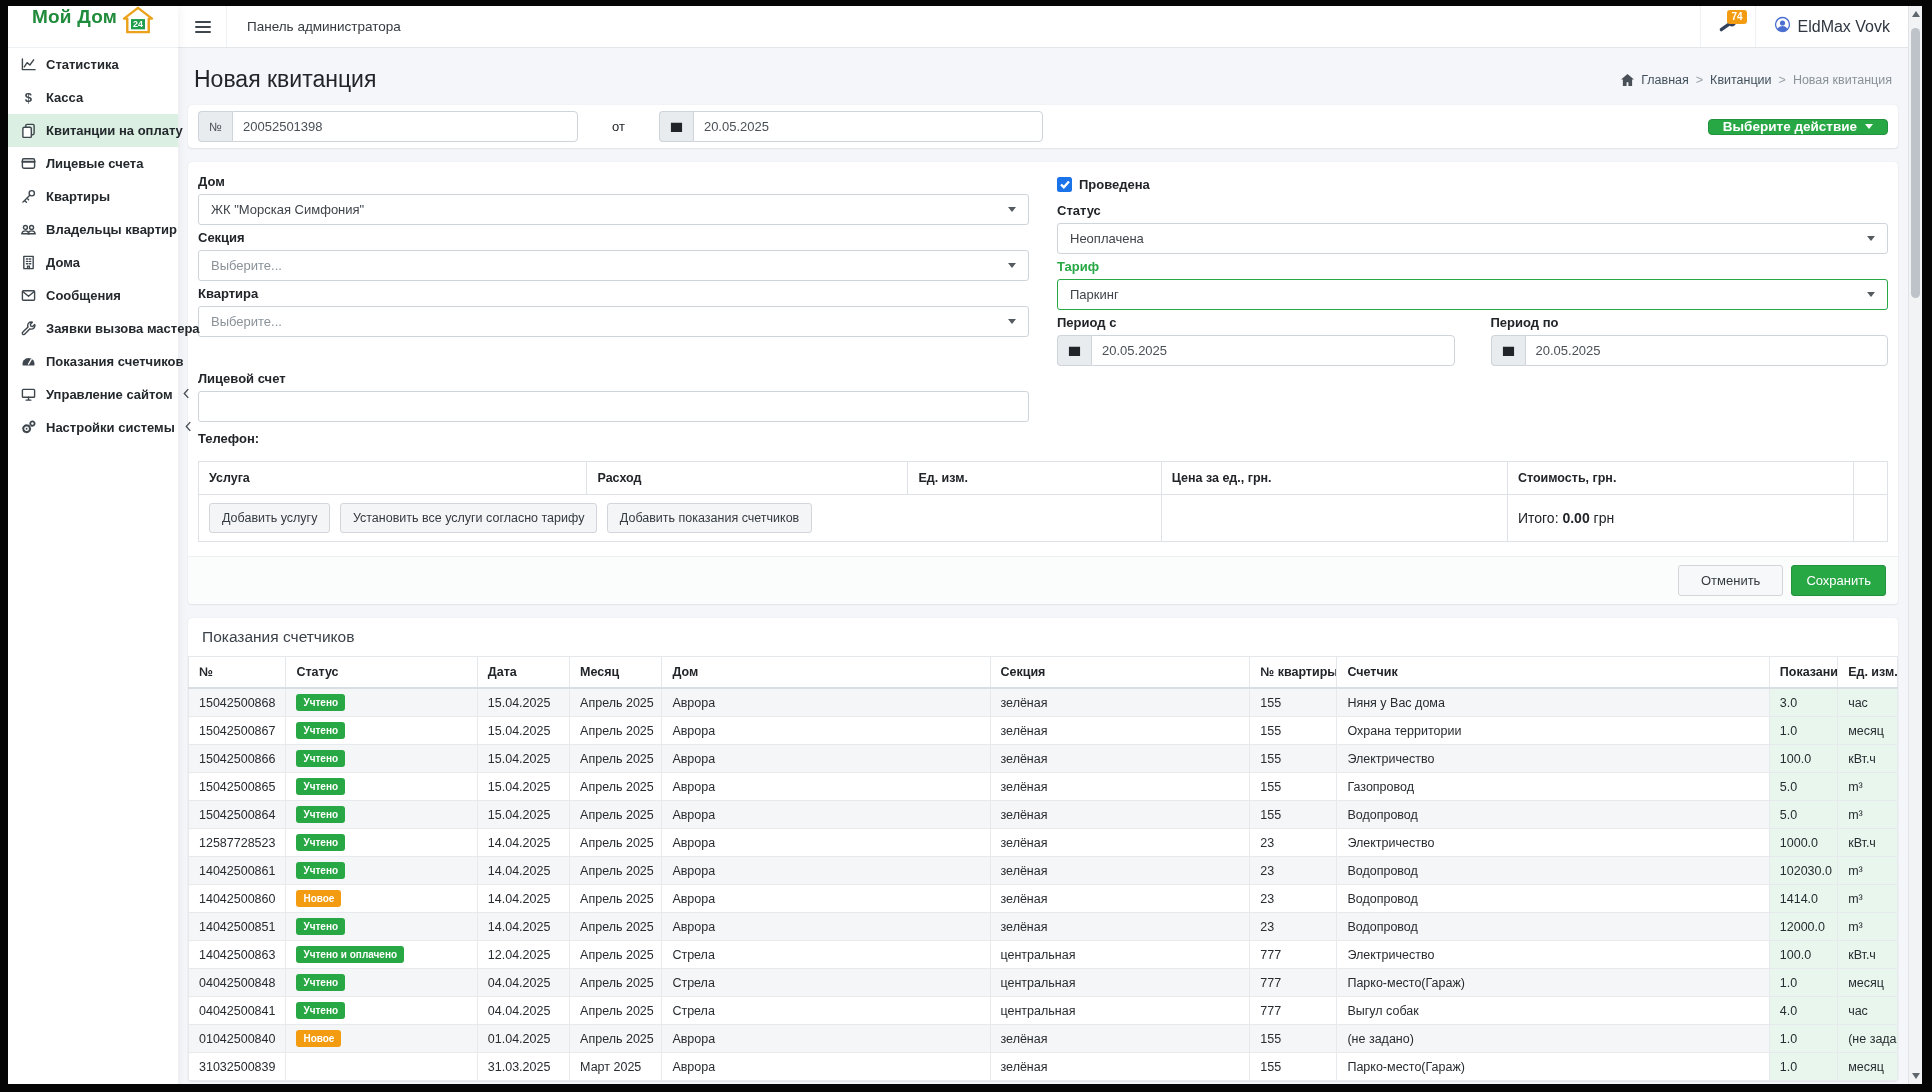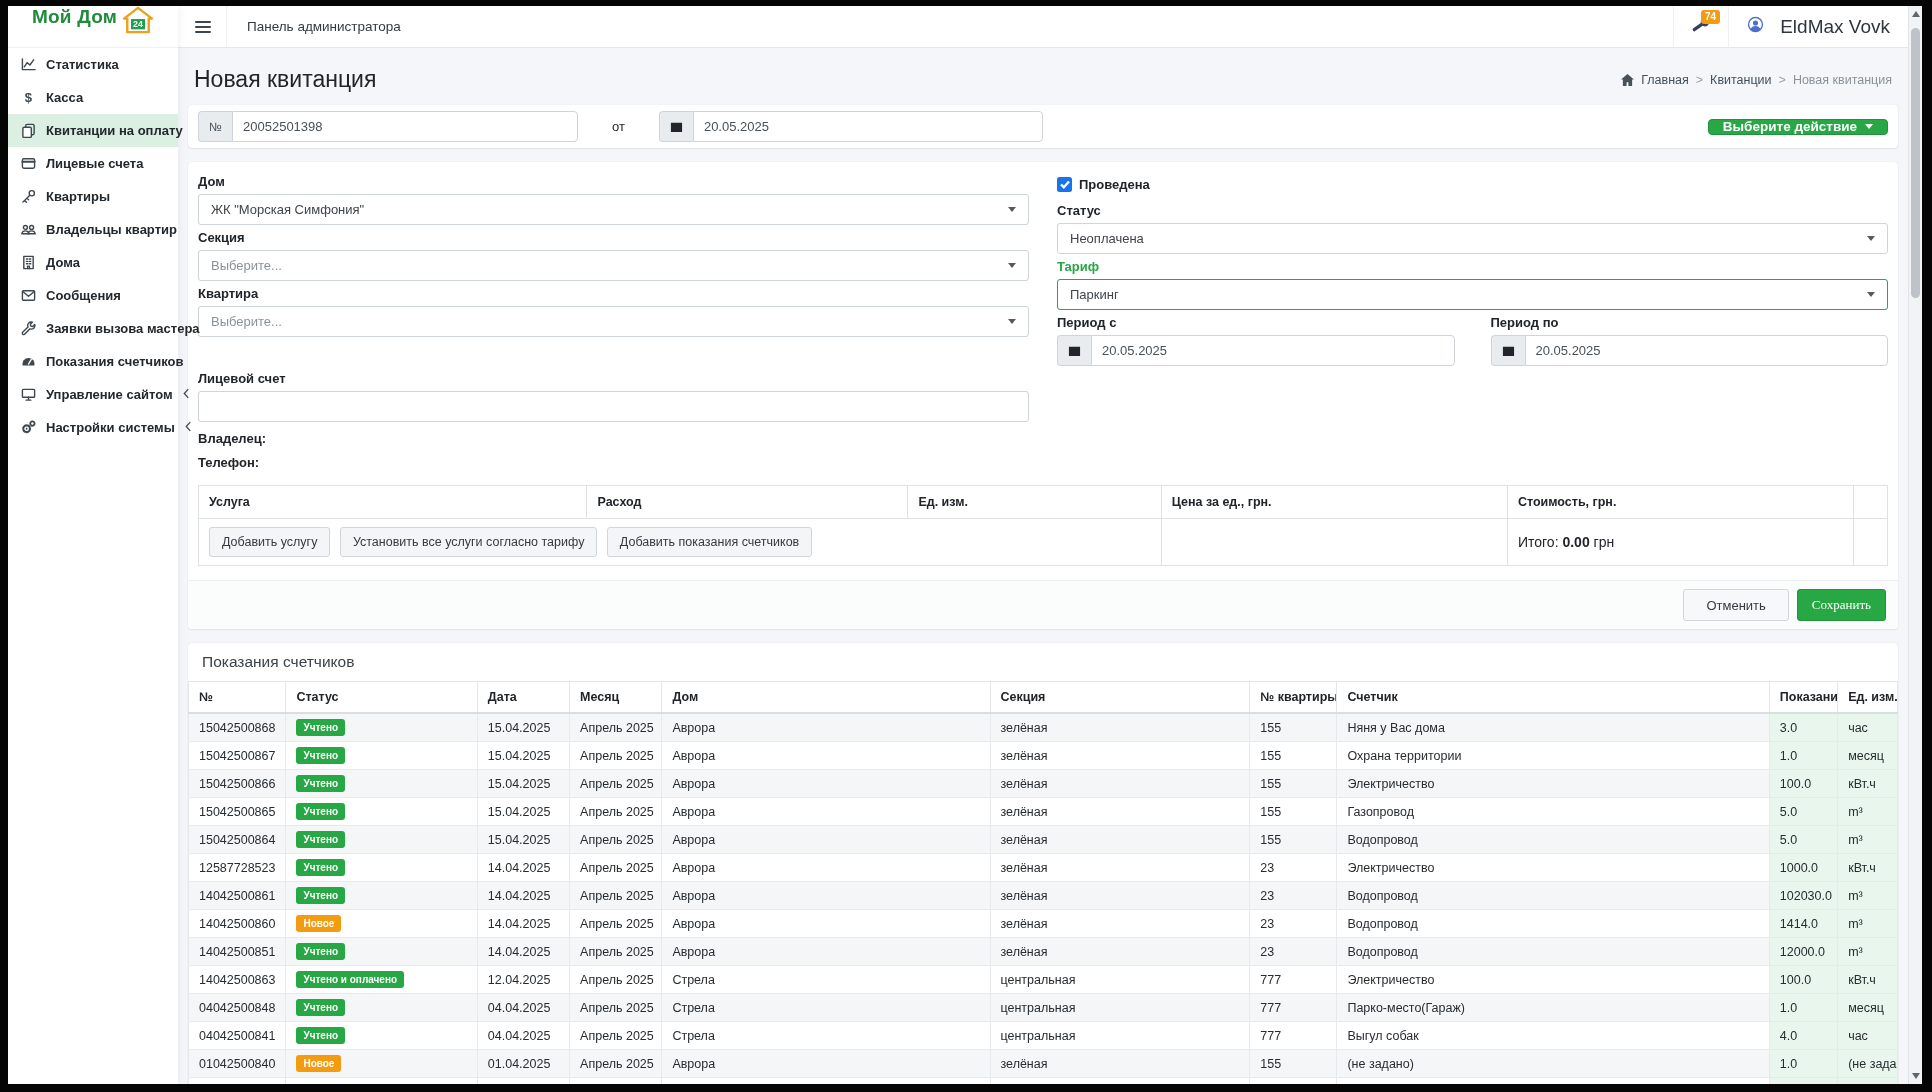--- a/index.html
+++ b/index.html
@@ -23,21 +23,21 @@
   .main { flex:1; display:flex; flex-direction:column; min-width:0; }
   .navbar { height:42px; background:#fff; border-bottom:1px solid #e3e7ea; display:flex; align-items:center; flex-shrink:0; }
   .nav-burger { padding:0 15px 0 17px; height:100%; display:flex; align-items:center; cursor:pointer; }
   .nav-burger svg { width:16px; height:14px; stroke:#3f474e; stroke-width:2; }
   .nav-sep { width:1px; height:100%; background:#eef1f3; }
   .nav-title { padding:0 20px; font-size:13.5px; color:#343a40; }
   .nav-right { margin-left:auto; display:flex; height:100%; }
   .nav-item { border-left:1px solid #eef1f3; height:100%; display:flex; align-items:center; padding:0 18px; position:relative; cursor:pointer; }
   .nav-wrench svg { width:18px; height:18px; fill:#33415c; stroke:none; transform:rotate(10deg); }
   .nav-badge { position:absolute; top:4px; right:8px; background:var(--badge-orange,#f39c12); color:#fff; font-size:10px; font-weight:bold; padding:1px 4px; border-radius:3px; line-height:12px; }
-  .nav-user { gap:16px; font-size:19px; color:#2f3640; }
+  .nav-user { gap:7px; font-size:16px; color:#2f3640; }
   .nav-user svg { width:17px; height:17px; stroke:#4a6fd0; fill:#4a6fd0; stroke-width:0; }
 
   
   .content { flex:1; padding:6px 10px; overflow:hidden; }
   .content-header { display:flex; align-items:center; justify-content:space-between; padding:12px 6px 12px; }
   .page-title { font-size:23px; font-weight:400; color:#212529; }
   .breadcrumb { display:flex; align-items:center; gap:7px; font-size:12.5px; }
   .breadcrumb .home-ic svg { width:13px; height:12px; fill:#495057; stroke:none; display:block; }
   .bc-link { color:#42505c; cursor:pointer; }
   .bc-sep { color:#98a0a6; }
@@ -80,21 +80,21 @@
   .period-row .igroup input { width:100%; min-width:0; }
 
   
   .services { width:100%; border-collapse:collapse; margin-top:15px; }
   .services th { border:1px solid #dee2e6; text-align:left; font-size:12.5px; font-weight:700; color:#212529; padding:9px 10px; }
   .services td { border:1px solid #dee2e6; padding:8px 10px; }
   .btn-light { background:#f4f5f6; border:1px solid #d2d6da; border-radius:3px; color:#343a40; font-size:12.5px; padding:7px 12px; margin-right:5px; cursor:pointer; font-family:inherit; }
   .totals { font-size:14px; color:#212529; white-space:nowrap; }
   .card-footer { margin-top:14px; background:#fbfcfc; border-top:1px solid #edf0f2; border-radius:0 0 4px 4px; padding:8px 12px; display:flex; justify-content:flex-end; gap:8px; }
   .btn-cancel { background:#f7f8f9; border:1px solid #d2d6da; border-radius:3px; color:#343a40; font-size:13px; padding:7px 22px; cursor:pointer; font-family:inherit; }
-  .btn-save { background:var(--accent-green,#28a745); border:1px solid #23923d; border-radius:3px; color:#fff; font-size:13px; padding:7px 14px; cursor:pointer; font-family:Liberation Serif, serif; }
+  .btn-save { background:var(--accent-green,#28a745); border:1px solid #23923d; border-radius:3px; color:#fff; font-size:13px; padding:7px 14px; cursor:pointer; font-family:Liberation Sans, sans-serif; }
 
   
   .card-meters { margin-bottom:0; }
   .meters-title { padding:10px 14px; font-size:15.5px; color:#3b4249; }
   .meters { width:100%; border-collapse:collapse; table-layout:fixed; }
   .meters th { border:1px solid #e4e8eb; border-bottom:2px solid #d9dee2; text-align:left; font-size:12.5px; font-weight:700; color:#212529; padding:8px 10px; white-space:nowrap; overflow:hidden; }
   .meters td { border:1px solid #e7eaed; font-size:12.5px; color:#272c31; padding:5px 10px; height:28px; white-space:nowrap; overflow:hidden; }
   .meters tbody tr:nth-child(odd) td { background:#f5f6f7; }
   .meters td.cell-green { background:#e9f6ee !important; }
   .badge { display:inline-block; color:#fff; font-size:10px; font-weight:700; padding:3px 7px; border-radius:3px; line-height:11px; white-space:nowrap; }
@@ -334,21 +334,20 @@
                   <label class="flabel">Квартира</label>
                   <div class="select">
                     <span class="ph">Выберите...</span>
                     <span class="caret-down"></span>
                   </div>
                 </div>
                 <div class="field mt-gap">
                   <label class="flabel">Лицевой счет</label>
                   <input type="text" class="tinput" style="">
                 </div>
-                <div class="static-line">Владелец:</div>
                 <div class="static-line">Телефон:</div>
               </div>
 
               <div class="fcol">
                 <div class="checkrow">
                   <span class="checkbox">
                     <svg viewBox="0 0 10 9">
                         <path d="M1 4.5 3.8 7.2 9 1.5"></path>
                       </svg>
                   </span>

